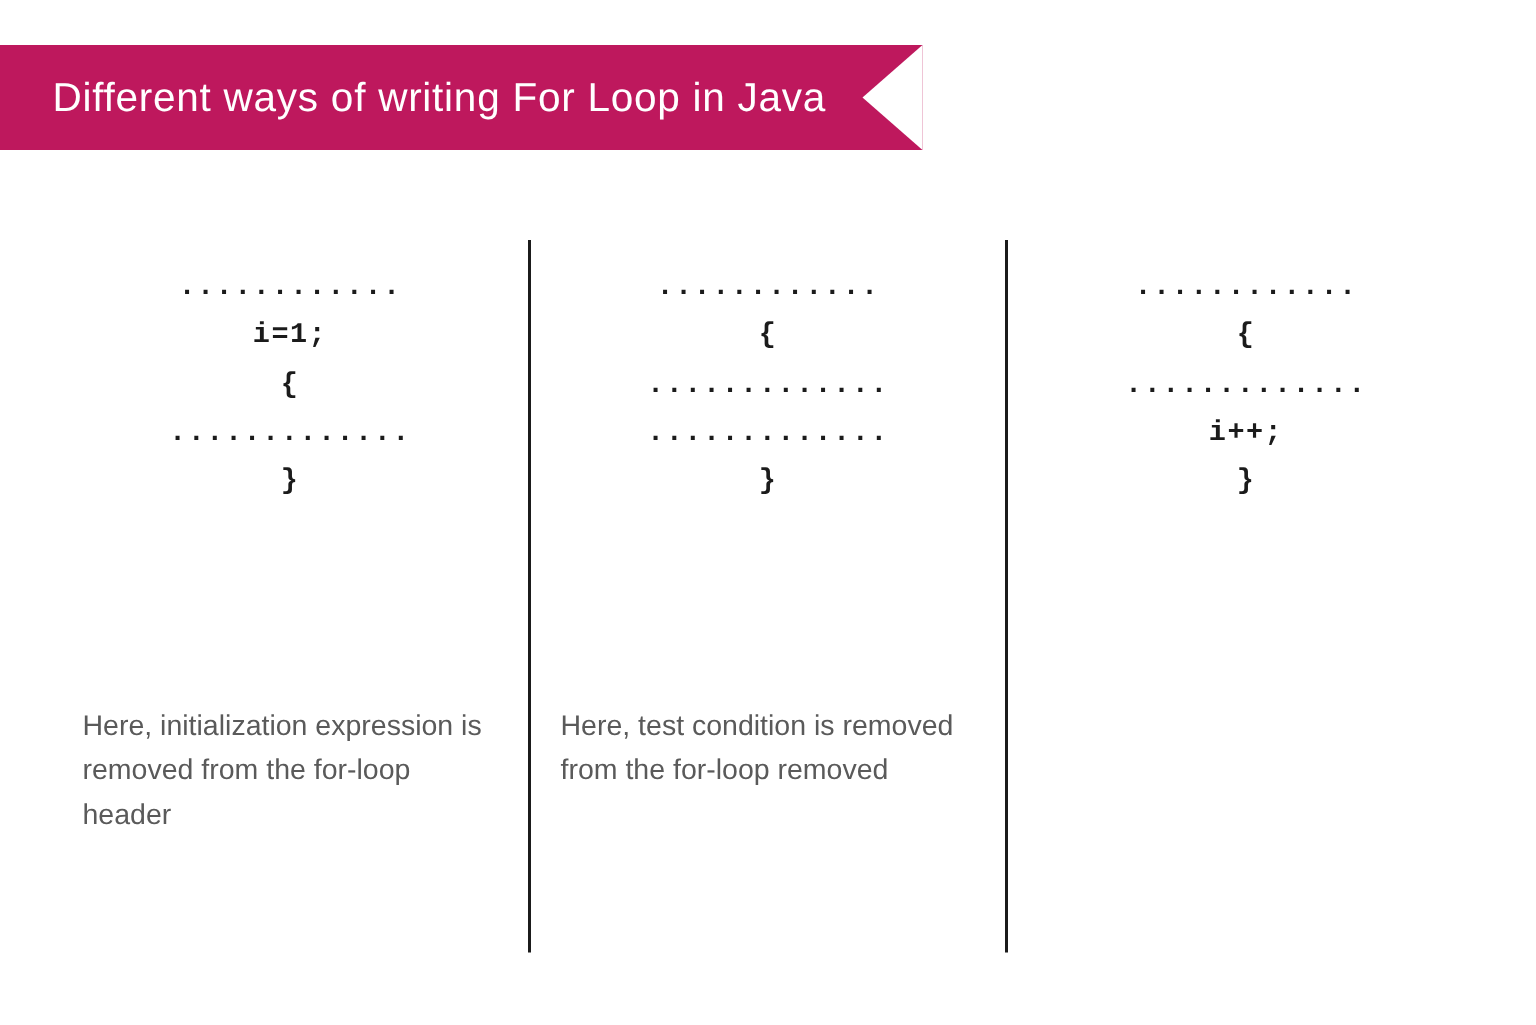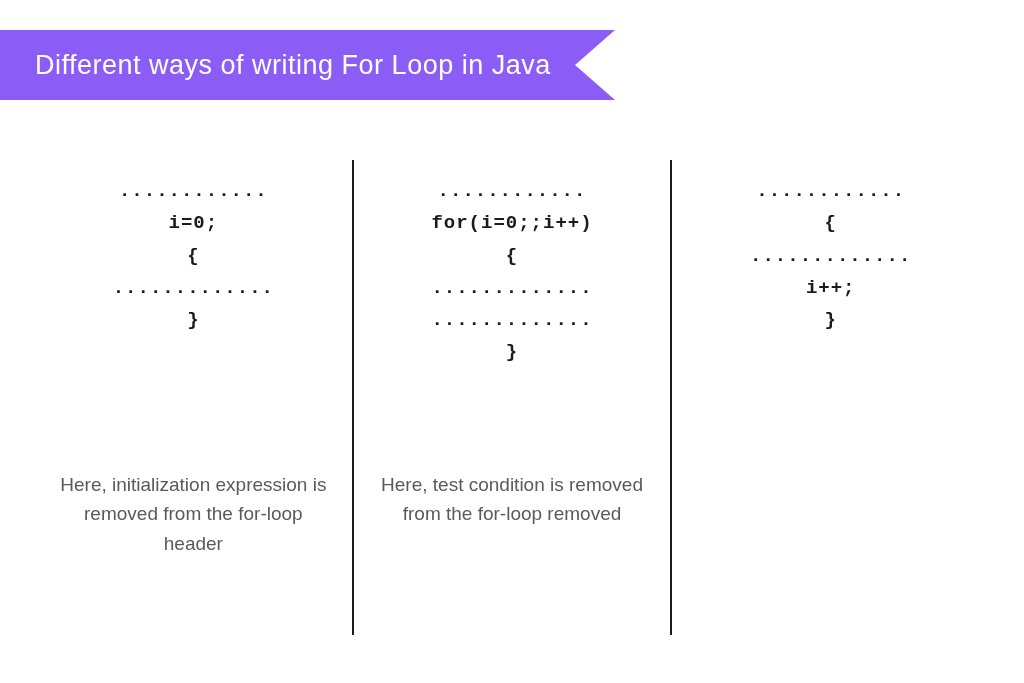--- a/index.html
+++ b/index.html
@@ -8,21 +8,21 @@
       box-sizing: border-box;
     }
     body {
       width: 1024px;
       height: 683px;
       background: #ffffff;
       font-family: -apple-system, BlinkMacSystemFont, "Segoe UI", Arial, sans-serif;
       position: relative;
     }
     .banner {
-      background: #8b5cf6;
+      background: #be185d;
       color: #ffffff;
       width: 615px;
       height: 70px;
       display: flex;
       align-items: center;
       padding-left: 35px;
       position: relative;
       margin-top: 30px;
     }
     .banner-title {
@@ -66,52 +66,50 @@
       letter-spacing: 1px;
       margin-top: 15px;
       min-height: 270px;
     }
     .code-line {
       display: block;
     }
     .caption {
       font-size: 19px;
       color: #5a5a5a;
-      text-align: center;
       line-height: 1.55;
       font-weight: 400;
       margin-top: 25px;
       max-width: 280px;
     }
   </style>
 </head>
 <body>
 
 <div class="banner">
   <span class="banner-title">Different ways of writing For Loop in Java</span>
   <div class="banner-notch"></div>
 </div>
 
 <div class="columns">
 
   <div class="col">
     <div class="code-block">
       <span class="code-line">............</span>
-      <span class="code-line">i=0;</span>
+      <span class="code-line">i=1;</span>
       <span class="code-line">{</span>
       <span class="code-line">.............</span>
       <span class="code-line">}</span>
     </div>
     <div class="caption">Here, initialization expression is removed from the for-loop header</div>
   </div>
 
   <div class="col">
     <div class="code-block">
       <span class="code-line">............</span>
-      <span class="code-line">for(i=0;;i++)</span>
       <span class="code-line">{</span>
       <span class="code-line">.............</span>
       <span class="code-line">.............</span>
       <span class="code-line">}</span>
     </div>
     <div class="caption">Here, test condition is removed from the for-loop removed</div>
   </div>
 
   <div class="col">
     <div class="code-block">

